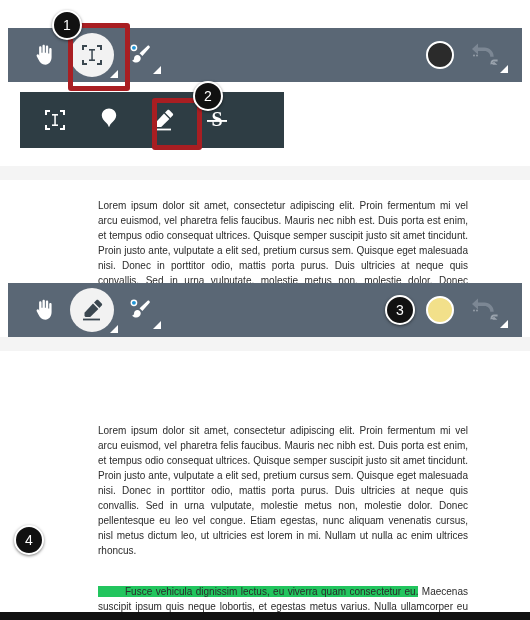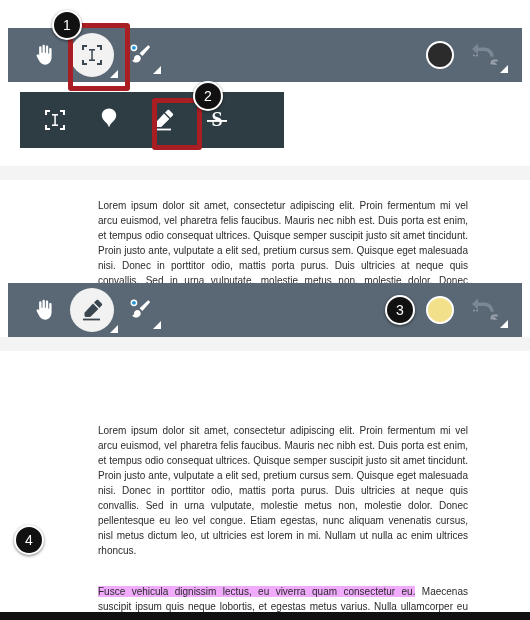--- a/index.html
+++ b/index.html
@@ -105,21 +105,21 @@
   .doc-body { padding: 0 62px; }
   .doc p {
     font-family: "Liberation Sans", sans-serif;
     font-size: 10px;
     line-height: 15px;
     color: #2b2b2b;
     text-align: justify;
     margin-bottom: 7px;
     margin-left: 36px;
   }
-  .hl { background: #f0abfc; }
+  .hl { background: #22c55e; padding-left: 27px; }
 
   .bottombar { position: absolute; left: 0; bottom: 0; width: 100%; height: 8px; background: #111111; }
 </style>
 </head>
 <body>
 
 <div class="screen">
 
   <div class="doc" style="top:28px; height:252px;">
     <div class="doc-band" style="margin-top:138px;"></div>

